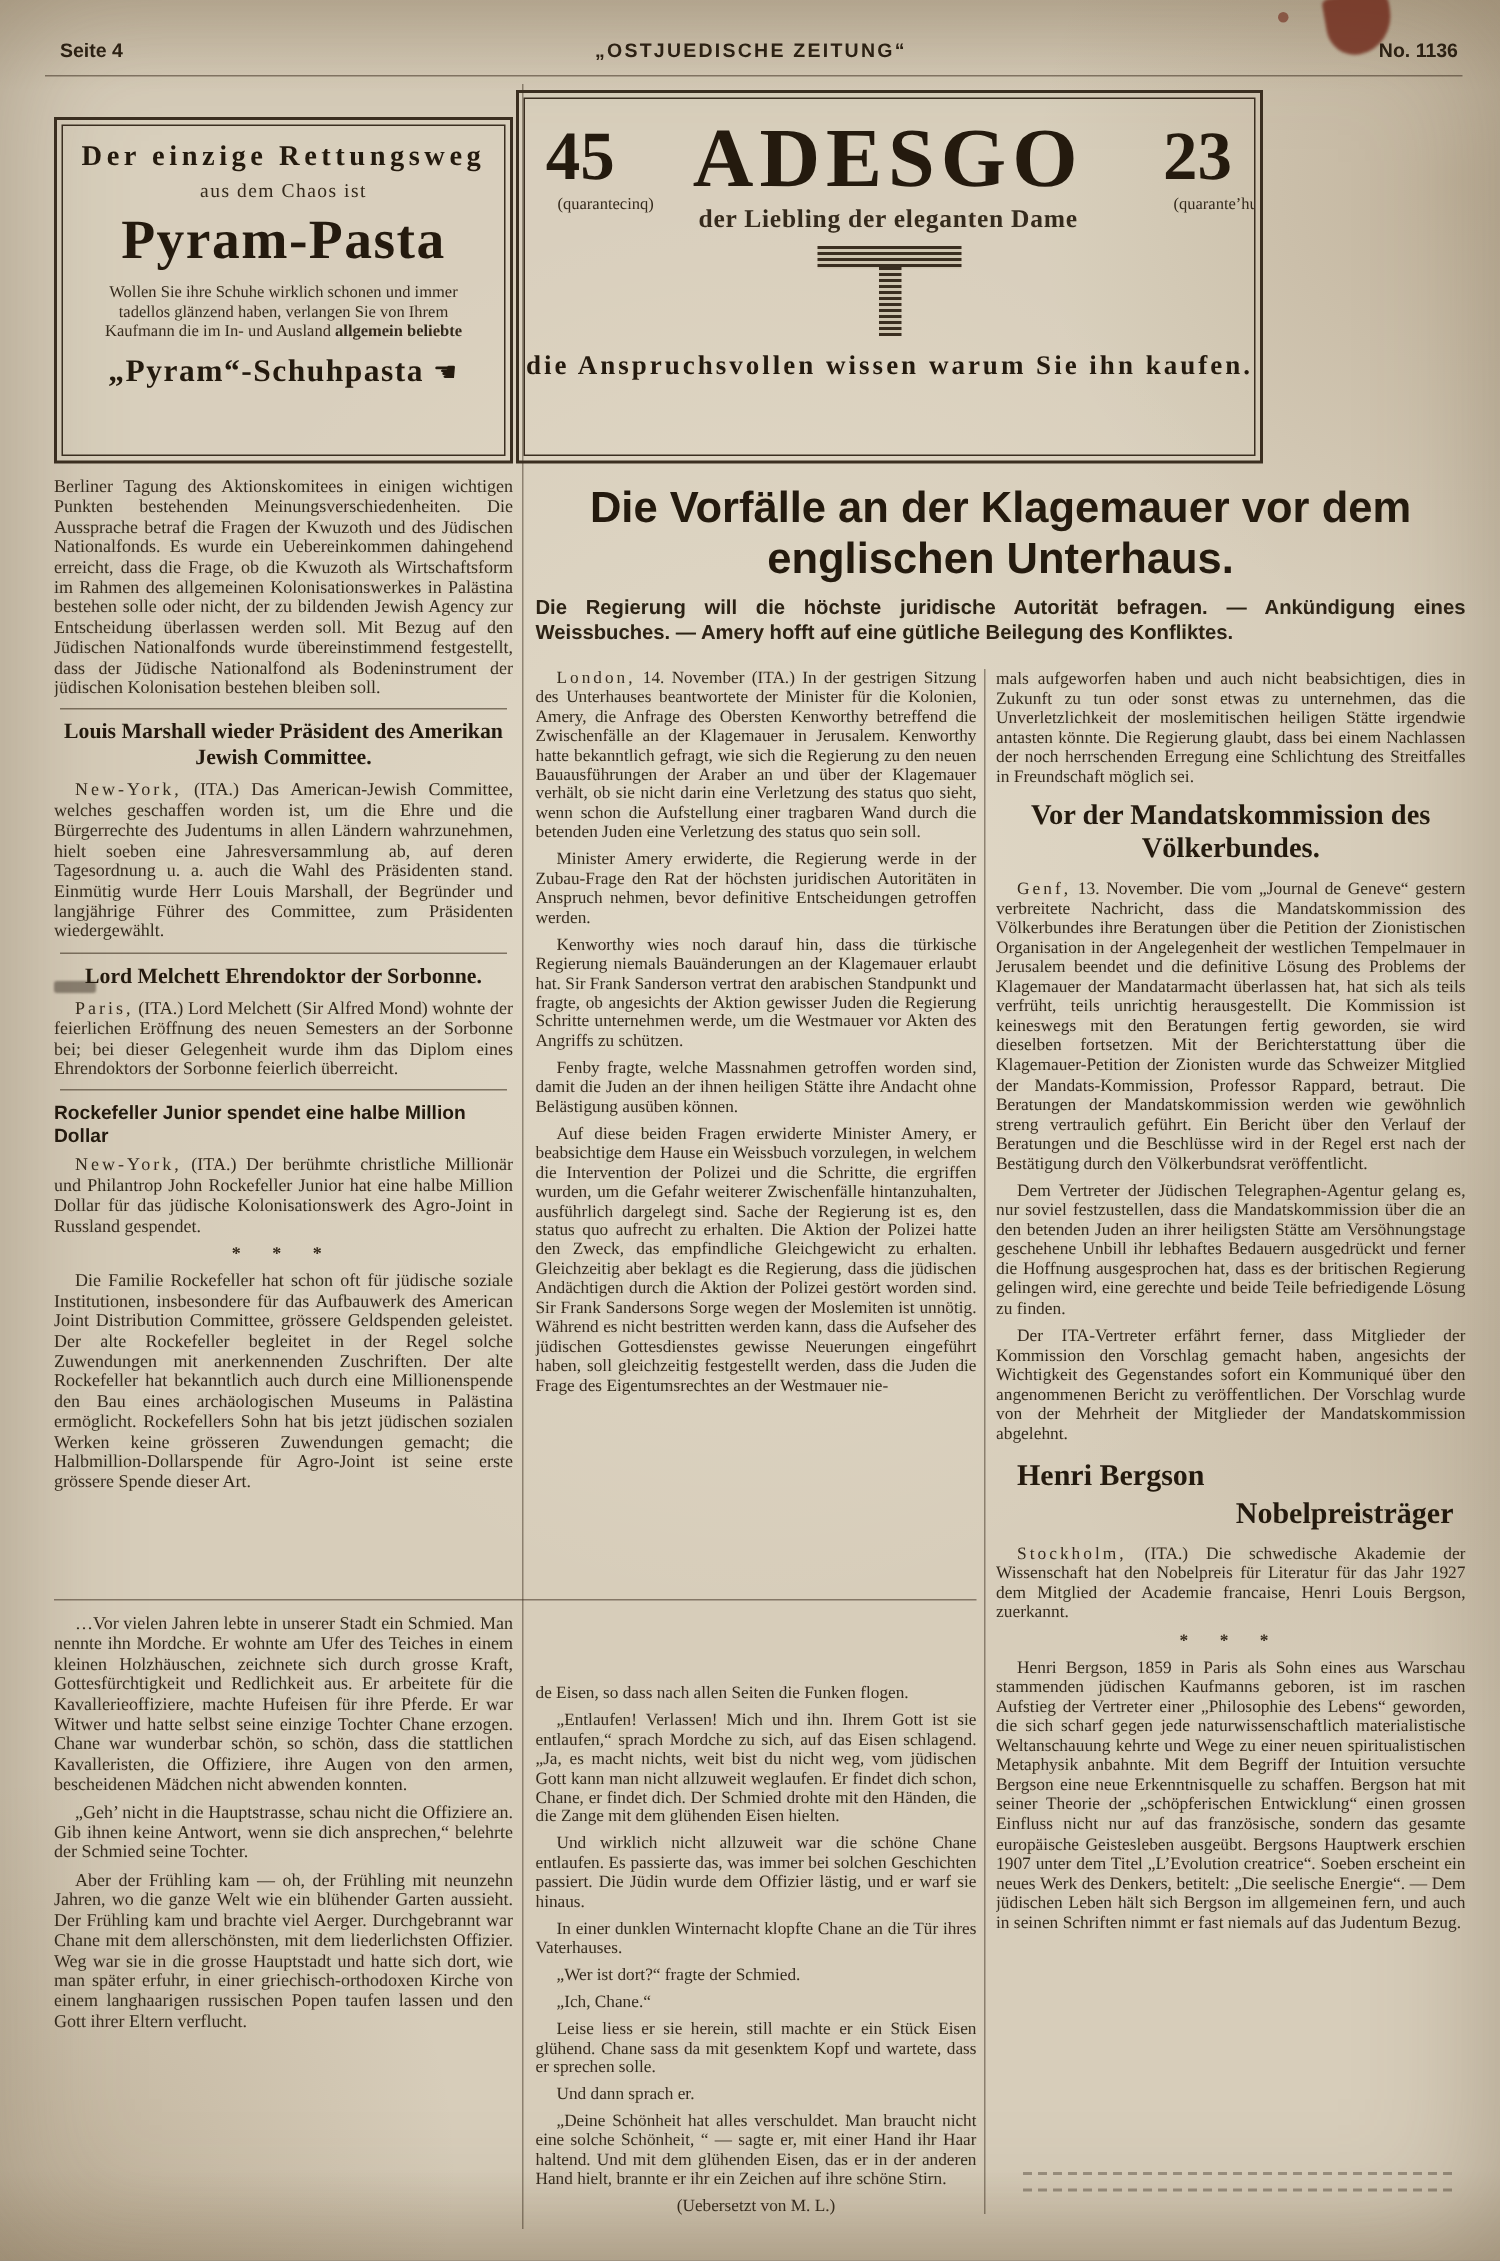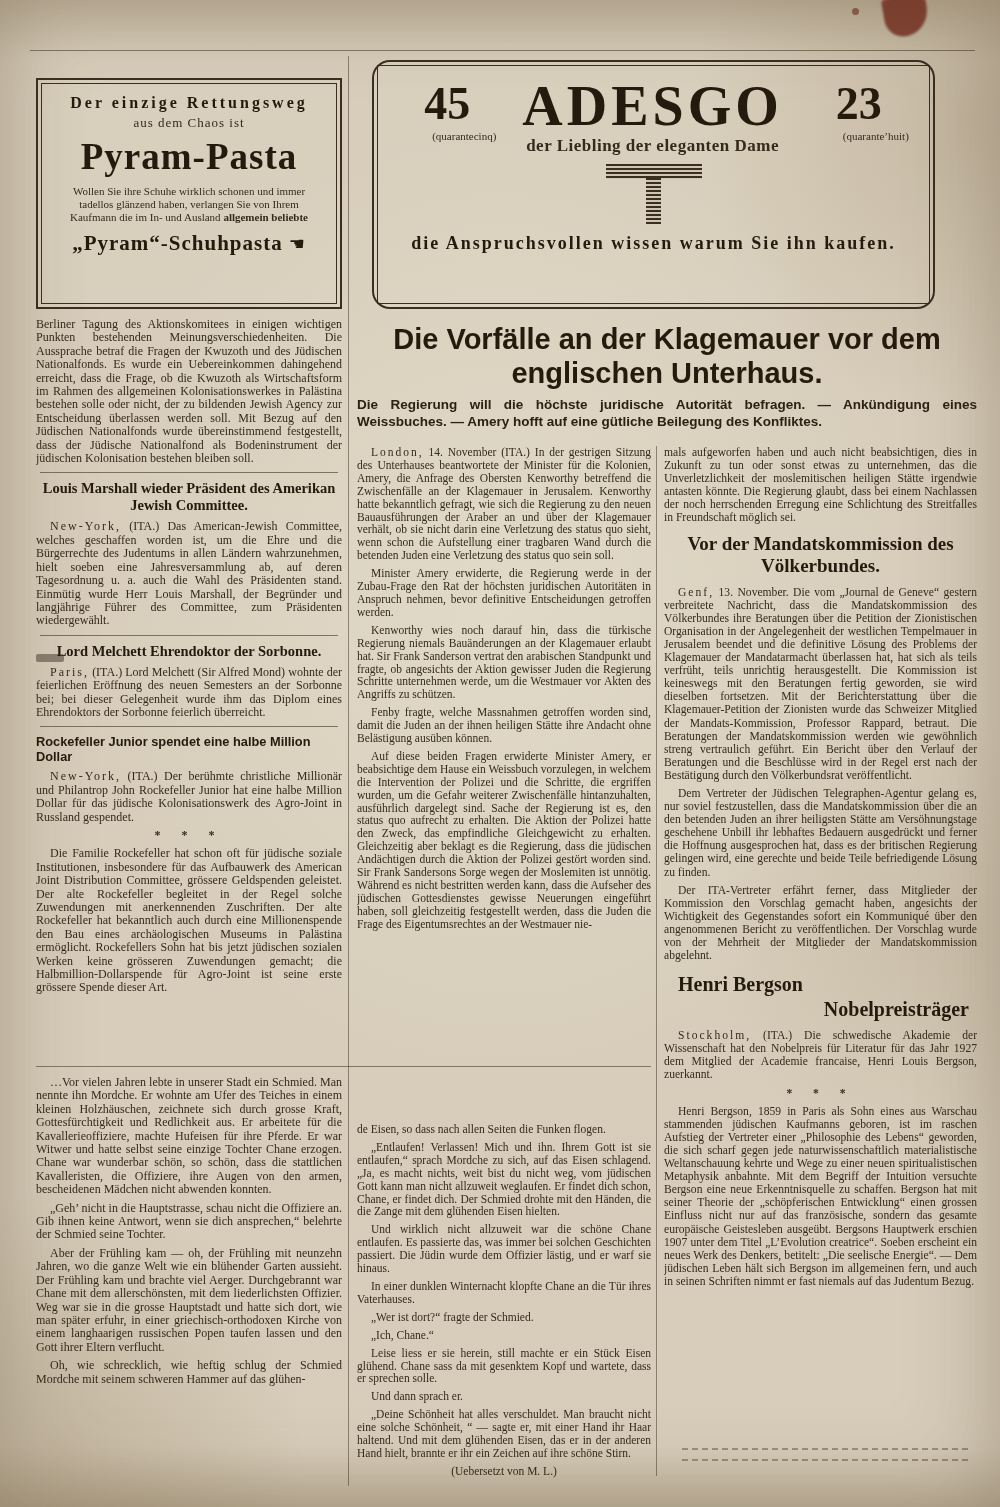--- a/index.html
+++ b/index.html
@@ -32,28 +32,28 @@
   }
   .masthead { letter-spacing: 1.5px; }
   .hrule { position: absolute; height: 1px; background: rgba(62,48,32,.55); }
   .vrule { position: absolute; width: 1px; background: rgba(62,48,32,.5); }
 
   
   .ad { position: absolute; border: 2px solid #3a2e20; padding: 3px; background: rgba(255,250,235,.06); }
   .ad-inner { border: 1px solid #3a2e20; width: 100%; height: 100%; text-align: center; overflow: hidden; }
 
   .ad-pyram { left: 36px; top: 78px; width: 306px; height: 231px; }
-  .pyram-l1 { margin-top: 10px; font-weight: bold; font-size: 16px; letter-spacing: 3px; color:#241a0e; }
+  .pyram-l1 { margin-top: 10px; font-weight: bold; font-size: 19px; letter-spacing: 3px; color:#241a0e; }
   .pyram-l2 { margin-top: 3px; font-size: 13px; letter-spacing: 1px; }
   .pyram-brand { margin-top: 4px; font-weight: bold; font-size: 37px; letter-spacing: 1px; color:#241a0e; }
   .pyram-body { margin: 7px 16px 0; font-size: 11px; line-height: 13px; text-align: center; }
   .pyram-product { margin-top: 7px; font-weight: bold; font-size: 21px; letter-spacing: 1px; color:#241a0e; }
   .hand-glyph { font-family: "DejaVu Sans", sans-serif; font-size: 18px; margin-left: 6px; }
 
-  .ad-adesgo { left: 372px; top: 60px; width: 563px; height: 249px; border-radius: 18px; }
+  .ad-adesgo { left: 344px; top: 60px; width: 498px; height: 249px; }
   .adesgo-row { display: flex; justify-content: center; align-items: flex-start; gap: 26px; margin-top: 14px; }
   .adesgo-num { font-weight: bold; font-size: 46px; line-height: 48px; color:#241a0e; }
   .adesgo-sub { font-size: 11px; margin-top: 2px; margin-left: 34px; }
   .adesgo-brand { font-weight: bold; font-size: 56px; line-height: 52px; letter-spacing: 4px; color:#241a0e; }
   .adesgo-tagline { font-weight: bold; font-size: 17px; margin-top: 4px; letter-spacing: .5px; }
   .t-logo { margin: 8px auto 0; width: 96px; }
   .t-bar { width: 96px; height: 15px; margin: 0 auto;
            background: repeating-linear-gradient(180deg, #3a2e20 0 2px, #cfc5b0 2px 4px); }
   .t-stem { width: 15px; height: 46px; margin: -1px auto 0;
             background: repeating-linear-gradient(180deg, #3a2e20 0 2px, #cfc5b0 2px 4px); }
@@ -112,20 +112,25 @@
 </style>
 </head>
 <body>
 
 <div class="page">
 
   <div class="stain"></div>
   <div class="stain-dot"></div>
   <div class="smudge smudge-a"></div>
 
+  <div class="header">
+    <span>Seite 4</span>
+    <span class="masthead">„OSTJUEDISCHE ZEITUNG“</span>
+    <span>No. 1136</span>
+  </div>
   <div class="hrule" style="top:50px; left:30px; width:945px;"></div>
 
   <div class="vrule" style="left:348px; top:56px; height:1430px;"></div>
   <div class="vrule" style="left:656px; top:446px; height:1030px;"></div>
 
   <div class="ad ad-pyram">
     <div class="ad-inner">
       <div class="pyram-l1">Der einzige Rettungsweg</div>
       <div class="pyram-l2">aus dem Chaos ist</div>
       <div class="pyram-brand">Pyram-Pasta</div>
@@ -203,21 +208,20 @@
     <div class="stars">* * *</div>
     <p>Henri Bergson, 1859 in Paris als Sohn eines aus Warschau stammenden jüdischen Kaufmanns geboren, ist im raschen Aufstieg der Vertreter einer „Philosophie des Lebens“ geworden, die sich scharf gegen jede naturwissenschaftlich materialistische Weltanschauung kehrte und Wege zu einer neuen spiritualistischen Metaphysik anbahnte. Mit dem Begriff der Intuition versuchte Bergson eine neue Erkenntnisquelle zu schaffen. Bergson hat mit seiner Theorie der „schöpferischen Entwicklung“ einen grossen Einfluss nicht nur auf das französische, sondern das gesamte europäische Geistesleben ausgeübt. Bergsons Hauptwerk erschien 1907 unter dem Titel „L’Evolution creatrice“. Soeben erscheint ein neues Werk des Denkers, betitelt: „Die seelische Energie“. — Dem jüdischen Leben hält sich Bergson im allgemeinen fern, und auch in seinen Schriften nimmt er fast niemals auf das Judentum Bezug.</p>
   </div>
 
   <div class="hrule" style="top:1066px; left:36px; width:615px;"></div>
 
   <div class="col story-left">
     <p>…Vor vielen Jahren lebte in unserer Stadt ein Schmied. Man nennte ihn Mordche. Er wohnte am Ufer des Teiches in einem kleinen Holzhäuschen, zeichnete sich durch grosse Kraft, Gottesfürchtigkeit und Redlichkeit aus. Er arbeitete für die Kavallerieoffiziere, machte Hufeisen für ihre Pferde. Er war Witwer und hatte selbst seine einzige Tochter Chane erzogen. Chane war wunderbar schön, so schön, dass die stattlichen Kavalleristen, die Offiziere, ihre Augen von den armen, bescheidenen Mädchen nicht abwenden konnten.</p>
     <p>„Geh’ nicht in die Hauptstrasse, schau nicht die Offiziere an. Gib ihnen keine Antwort, wenn sie dich ansprechen,“ belehrte der Schmied seine Tochter.</p>
     <p>Aber der Frühling kam — oh, der Frühling mit neunzehn Jahren, wo die ganze Welt wie ein blühender Garten aussieht. Der Frühling kam und brachte viel Aerger. Durchgebrannt war Chane mit dem allerschönsten, mit dem liederlichsten Offizier. Weg war sie in die grosse Hauptstadt und hatte sich dort, wie man später erfuhr, in einer griechisch-orthodoxen Kirche von einem langhaarigen russischen Popen taufen lassen und den Gott ihrer Eltern verflucht.</p>
-    <p>Oh, wie schrecklich, wie heftig schlug der Schmied Mordche mit seinem schweren Hammer auf das glühen-</p>
   </div>
 
   <div class="col story-right">
     <p style="text-indent:0">de Eisen, so dass nach allen Seiten die Funken flogen.</p>
     <p>„Entlaufen! Verlassen! Mich und ihn. Ihrem Gott ist sie entlaufen,“ sprach Mordche zu sich, auf das Eisen schlagend. „Ja, es macht nichts, weit bist du nicht weg, vom jüdischen Gott kann man nicht allzuweit weglaufen. Er findet dich schon, Chane, er findet dich. Der Schmied drohte mit den Händen, die die Zange mit dem glühenden Eisen hielten.</p>
     <p>Und wirklich nicht allzuweit war die schöne Chane entlaufen. Es passierte das, was immer bei solchen Geschichten passiert. Die Jüdin wurde dem Offizier lästig, und er warf sie hinaus.</p>
     <p>In einer dunklen Winternacht klopfte Chane an die Tür ihres Vaterhauses.</p>
     <p>„Wer ist dort?“ fragte der Schmied.</p>
     <p>„Ich, Chane.“</p>
     <p>Leise liess er sie herein, still machte er ein Stück Eisen glühend. Chane sass da mit gesenktem Kopf und wartete, dass er sprechen solle.</p>

